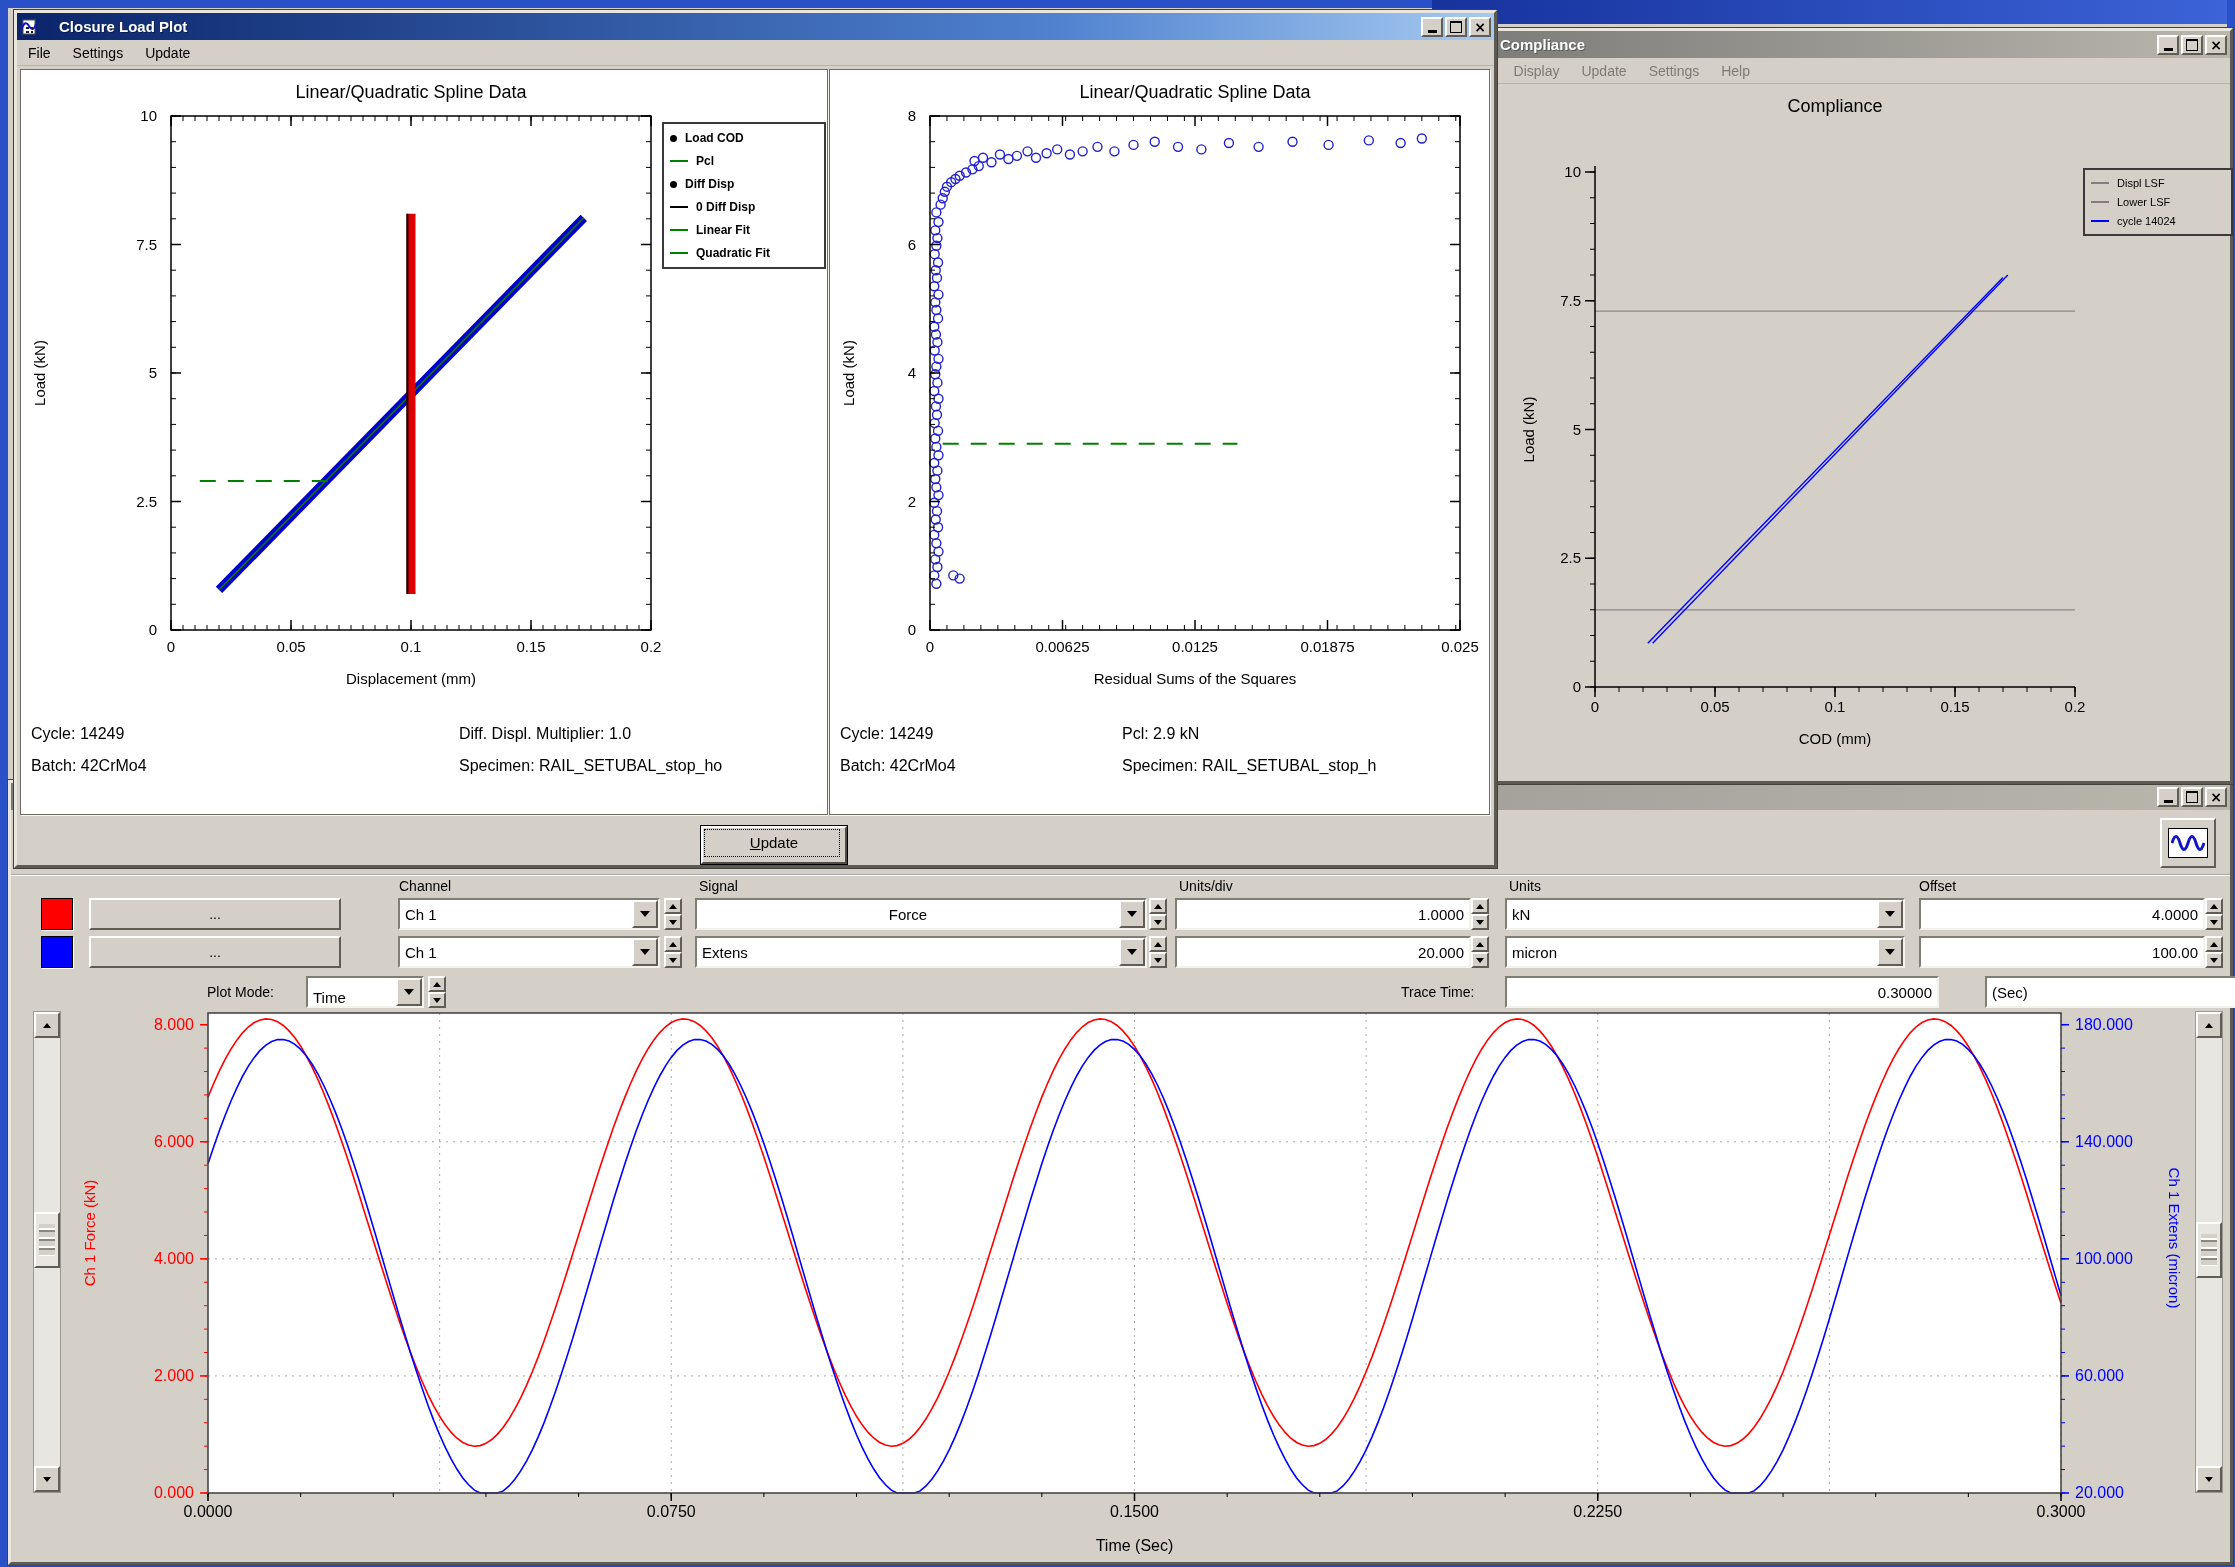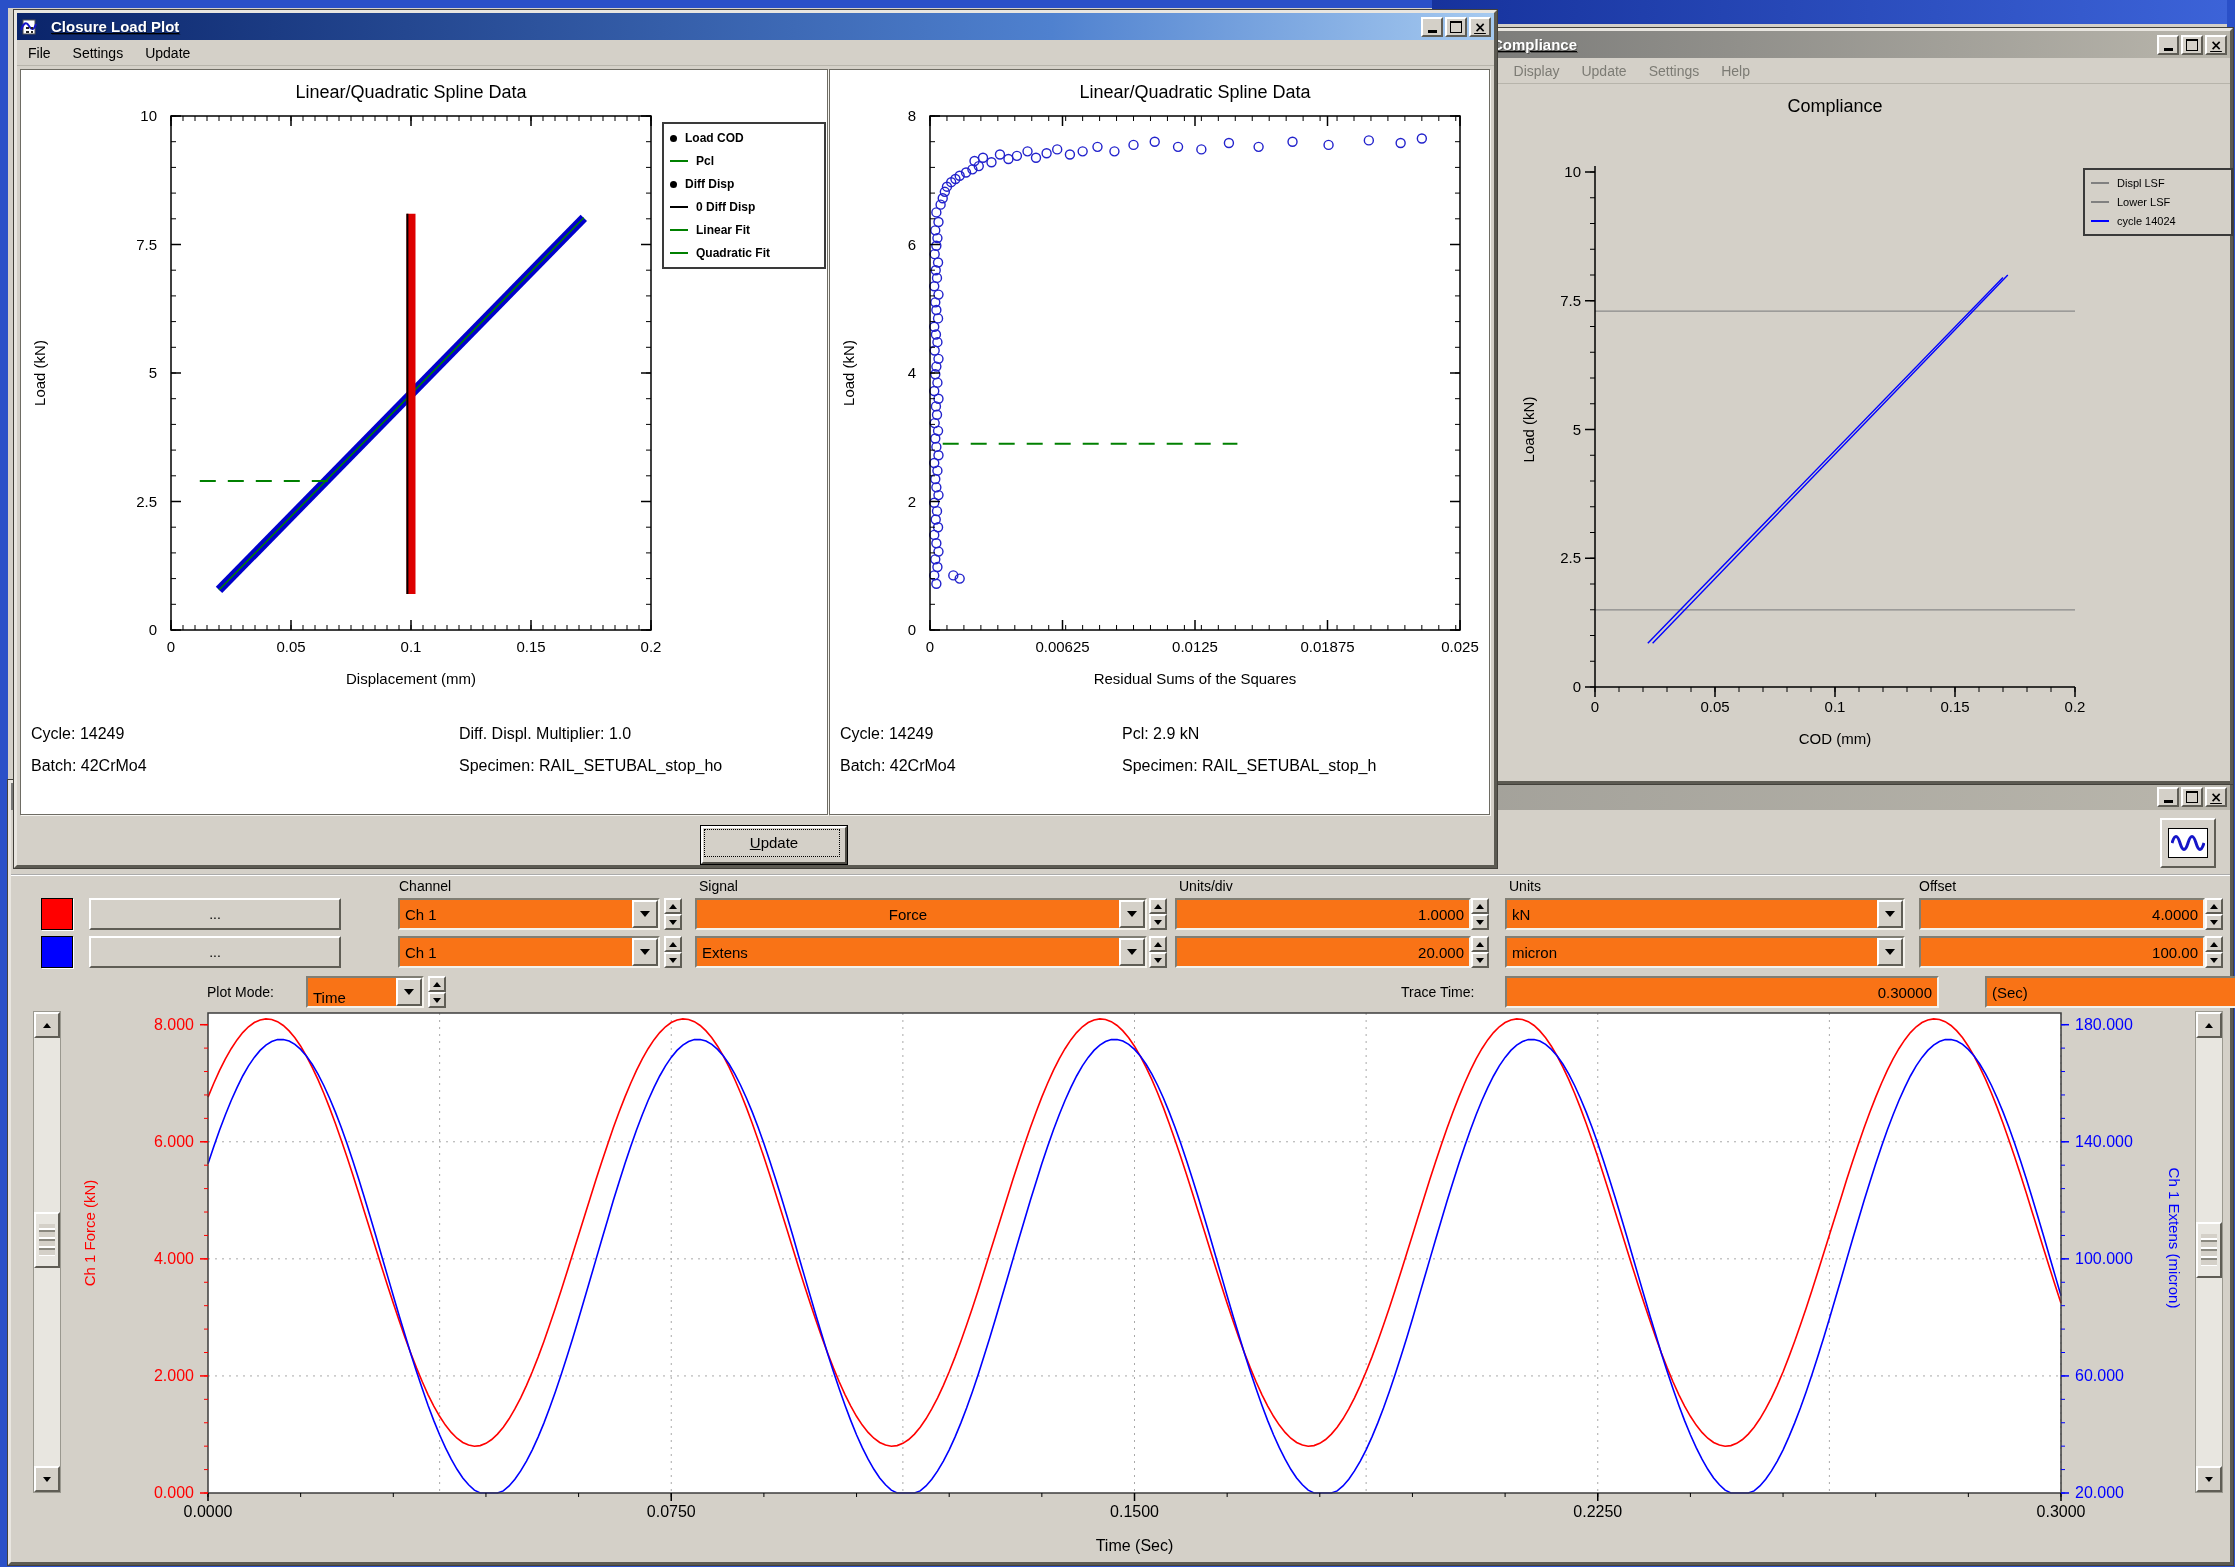--- a/index.html
+++ b/index.html
@@ -10,21 +10,21 @@
     -webkit-font-smoothing:antialiased;
   }
   .frame{position:absolute;left:8px;top:8px;right:8px;bottom:8px;background:#d4d0c8;}
   .blue-strip{position:absolute;left:1432px;top:0px;width:795px;height:24px;
     background:linear-gradient(to right,#16329c,#3c63d8);z-index:1;}
 
   
   .win{position:absolute;background:#d4d0c8;
     border:3px solid;border-color:#e9e6e0 #5c5a52 #5c5a52 #e9e6e0;
     box-shadow:0 0 0 1px #43413b;}
-  .titlebar{height:27px;display:flex;align-items:center;padding:0 3px;gap:13px;text-decoration:underline;}
+  .titlebar{height:27px;display:flex;align-items:center;padding:0 3px;gap:21px;}
   .titlebar.active{background:linear-gradient(to right,#0a246a,#4f81cf 70%,#a6caf0);}
   .titlebar.inactive{background:linear-gradient(to right,#7a7a78,#b9b6ac);}
   .tb-title{color:#fff;font-weight:bold;font-size:15px;flex:1;white-space:nowrap;
     text-shadow:1px 1px 0 rgba(0,0,0,.35);}
   .tb-btns{display:flex;gap:2px;}
   .tb-btn{width:22px;height:20px;background:#d4d0c8;border:2px solid;
     border-color:#ffffff #5f5d55 #5f5d55 #ffffff;display:flex;align-items:center;
     justify-content:center;box-sizing:border-box;cursor:default;}
   .g-min{width:9px;height:3px;background:#000;margin-top:9px;}
   .g-max{width:10px;height:9px;border:1px solid #000;border-top:2px solid #000;}
@@ -76,21 +76,21 @@
     border:2px solid;border-color:#fff #5f5d55 #5f5d55 #fff;display:flex;
     align-items:center;justify-content:center;}
   .tool-btn .inner{background:#fff;border:1px solid #000;width:38px;height:28px;
     display:flex;align-items:center;justify-content:center;}
   #scope-controls{position:relative;height:150px;font-size:14px;}
   .col-hdr{position:absolute;top:2px;color:#000;}
   .ctl{position:absolute;box-sizing:border-box;height:32px;}
   .swatch{border:1px solid #000;box-shadow:1px 1px 0 #fff;}
   .btn3d{background:#d4d0c8;border:2px solid;border-color:#fff #5f5d55 #5f5d55 #fff;
     display:flex;align-items:center;justify-content:center;font-size:14px;}
-  .sunken{background:#f97316;border:2px solid;border-color:#807e74 #f4f2ec #f4f2ec #807e74;
+  .sunken{background:#ffffff;border:2px solid;border-color:#807e74 #f4f2ec #f4f2ec #807e74;
     box-sizing:border-box;display:flex;align-items:center;font-size:15px;color:#000;}
   .sunken .txt{flex:1;padding:0 5px;white-space:nowrap;overflow:hidden;}
   .sunken .txt.right{text-align:right;}
   .combo-arrow{width:22px;align-self:stretch;background:#d4d0c8;border:2px solid;
     border-color:#fff #5f5d55 #5f5d55 #fff;display:flex;align-items:center;justify-content:center;flex:none;}
   .tri-dn{width:0;height:0;border-left:5px solid transparent;border-right:5px solid transparent;
     border-top:6px solid #000;}
   .tri-up-s{width:0;height:0;border-left:4px solid transparent;border-right:4px solid transparent;
     border-bottom:5px solid #000;}
   .tri-dn-s{width:0;height:0;border-left:4px solid transparent;border-right:4px solid transparent;

